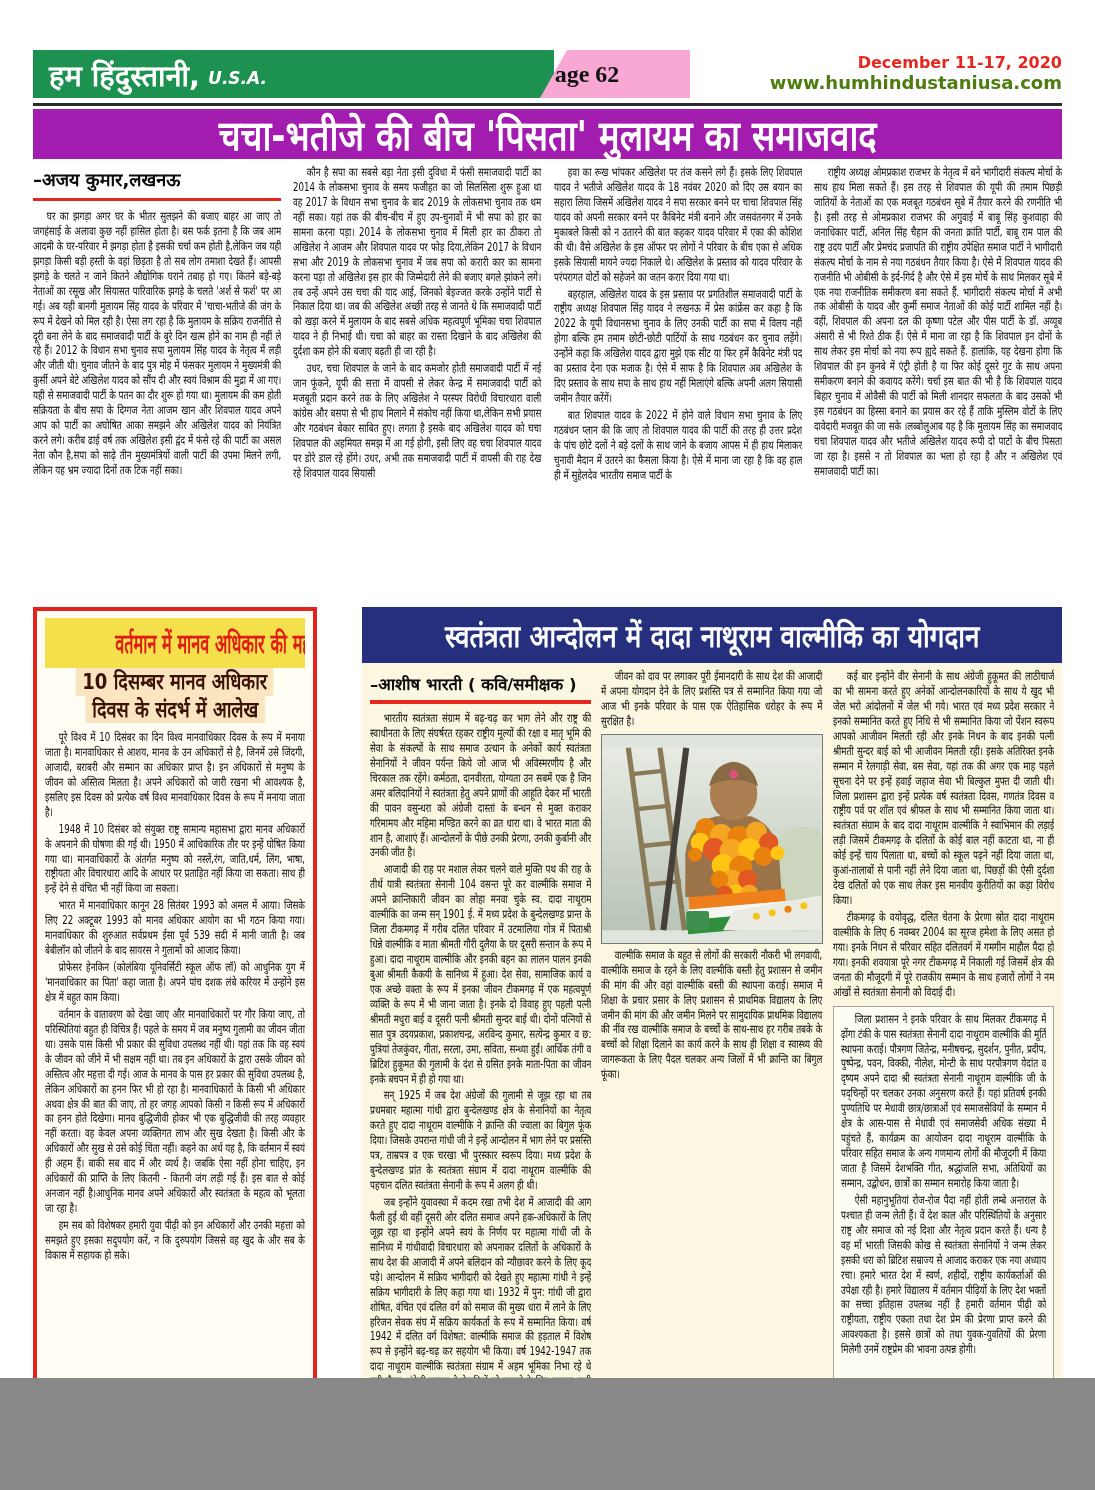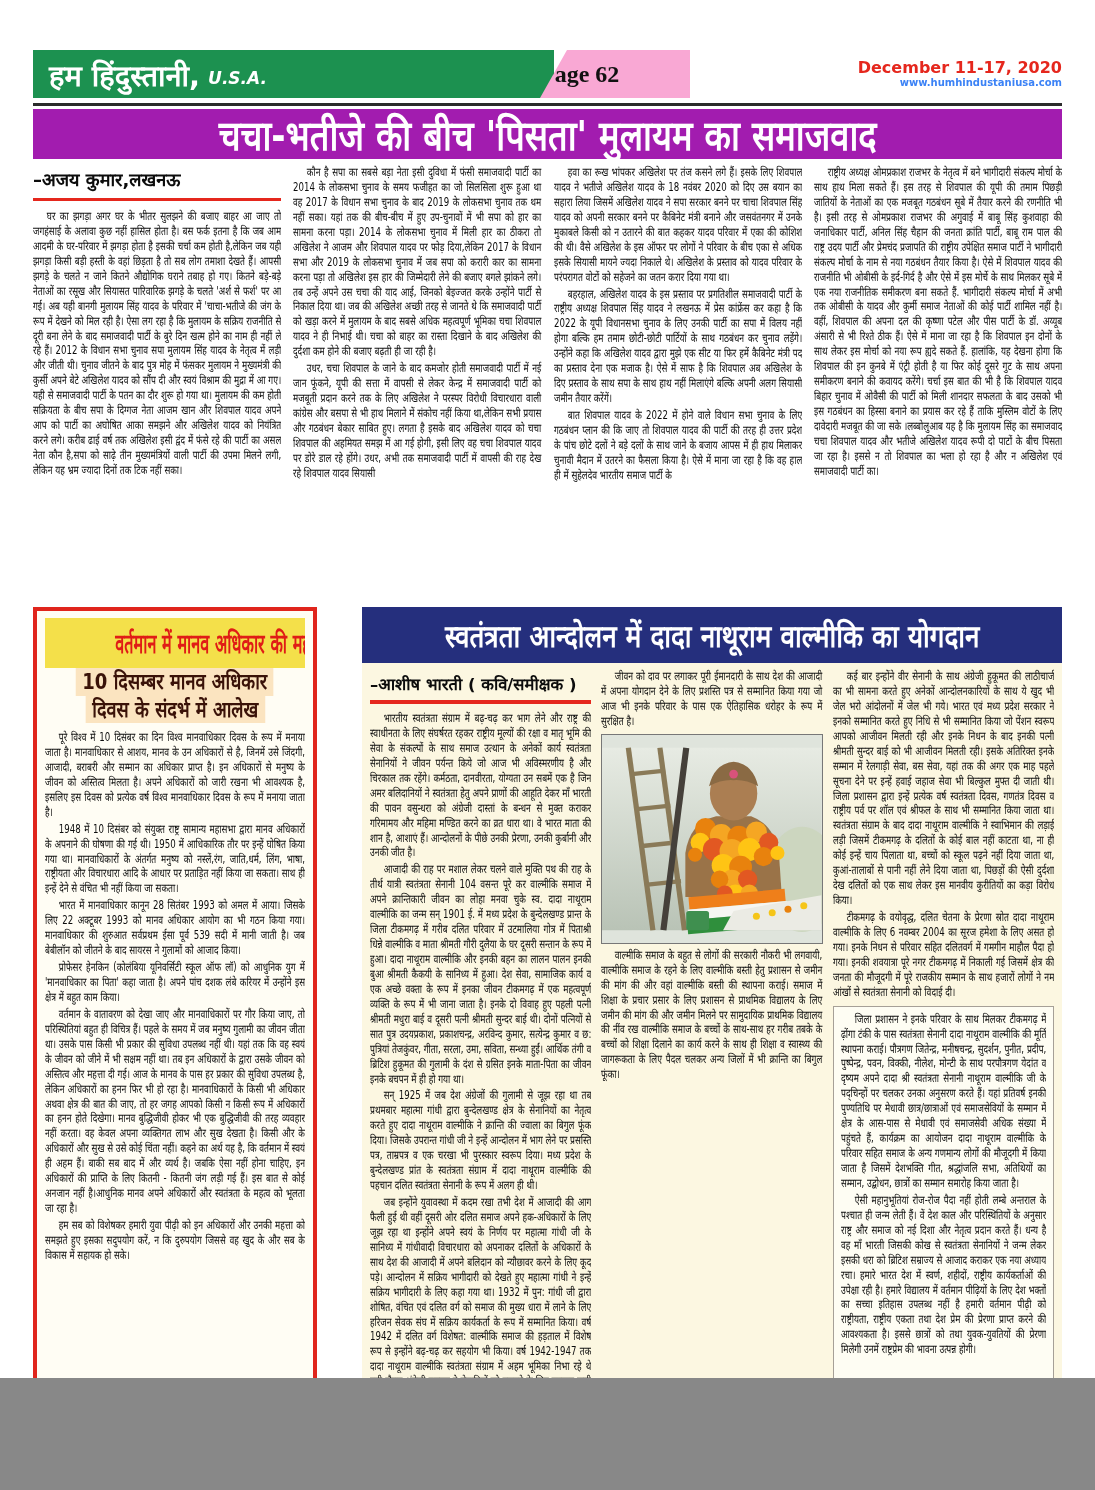--- a/index.html
+++ b/index.html
@@ -10,21 +10,21 @@
   
   .hdr{display:flex;align-items:stretch;height:48px;}
   .mast{background:#1c9150;width:505px;display:flex;align-items:center;padding-left:16px;}
   .mast .hin{color:#fff;font-weight:bold;font-size:29px;letter-spacing:0;}
   .mast .usa{color:#fff;font-weight:bold;font-style:italic;font-size:17px;margin-left:8px;margin-top:8px;}
   .pagebox{background:#f9a8d4;width:150px;margin-left:-14px;display:flex;align-items:center;
            clip-path:polygon(18% 0,100% 0,100% 100%,0 100%);font-family:Liberation Serif, serif;}
   .pagebox span{font-weight:bold;font-size:24px;color:#111;}
   .hdr-right{flex:1;display:flex;flex-direction:column;justify-content:center;align-items:flex-end;line-height:1.15;padding-left:24px;}
   .date{color:#e5271d;font-weight:bold;font-size:16px;}
-  .site{color:#3b82f6;font-weight:bold;font-size:10px;}
+  .site{color:#4d7c0f;font-weight:bold;font-size:18px;}
   .hdr-rule{height:3px;background:#2b2b2b;margin-top:5px;}
 
   
   .banner1{background:#a21caf;height:50px;margin-top:3px;display:flex;align-items:center;justify-content:center;overflow:hidden;}
   .banner1 span{color:#fff;font-weight:bold;font-size:41px;white-space:nowrap;display:inline-block;
                 transform:scaleX(.84);transform-origin:center;}
   .banner2{background:#252f7d;height:56px;display:flex;align-items:center;justify-content:center;overflow:hidden;}
   .banner2 span{color:#fff;font-weight:bold;font-size:31px;white-space:nowrap;display:inline-block;
                 transform:scaleX(.84);transform-origin:center;}
 

